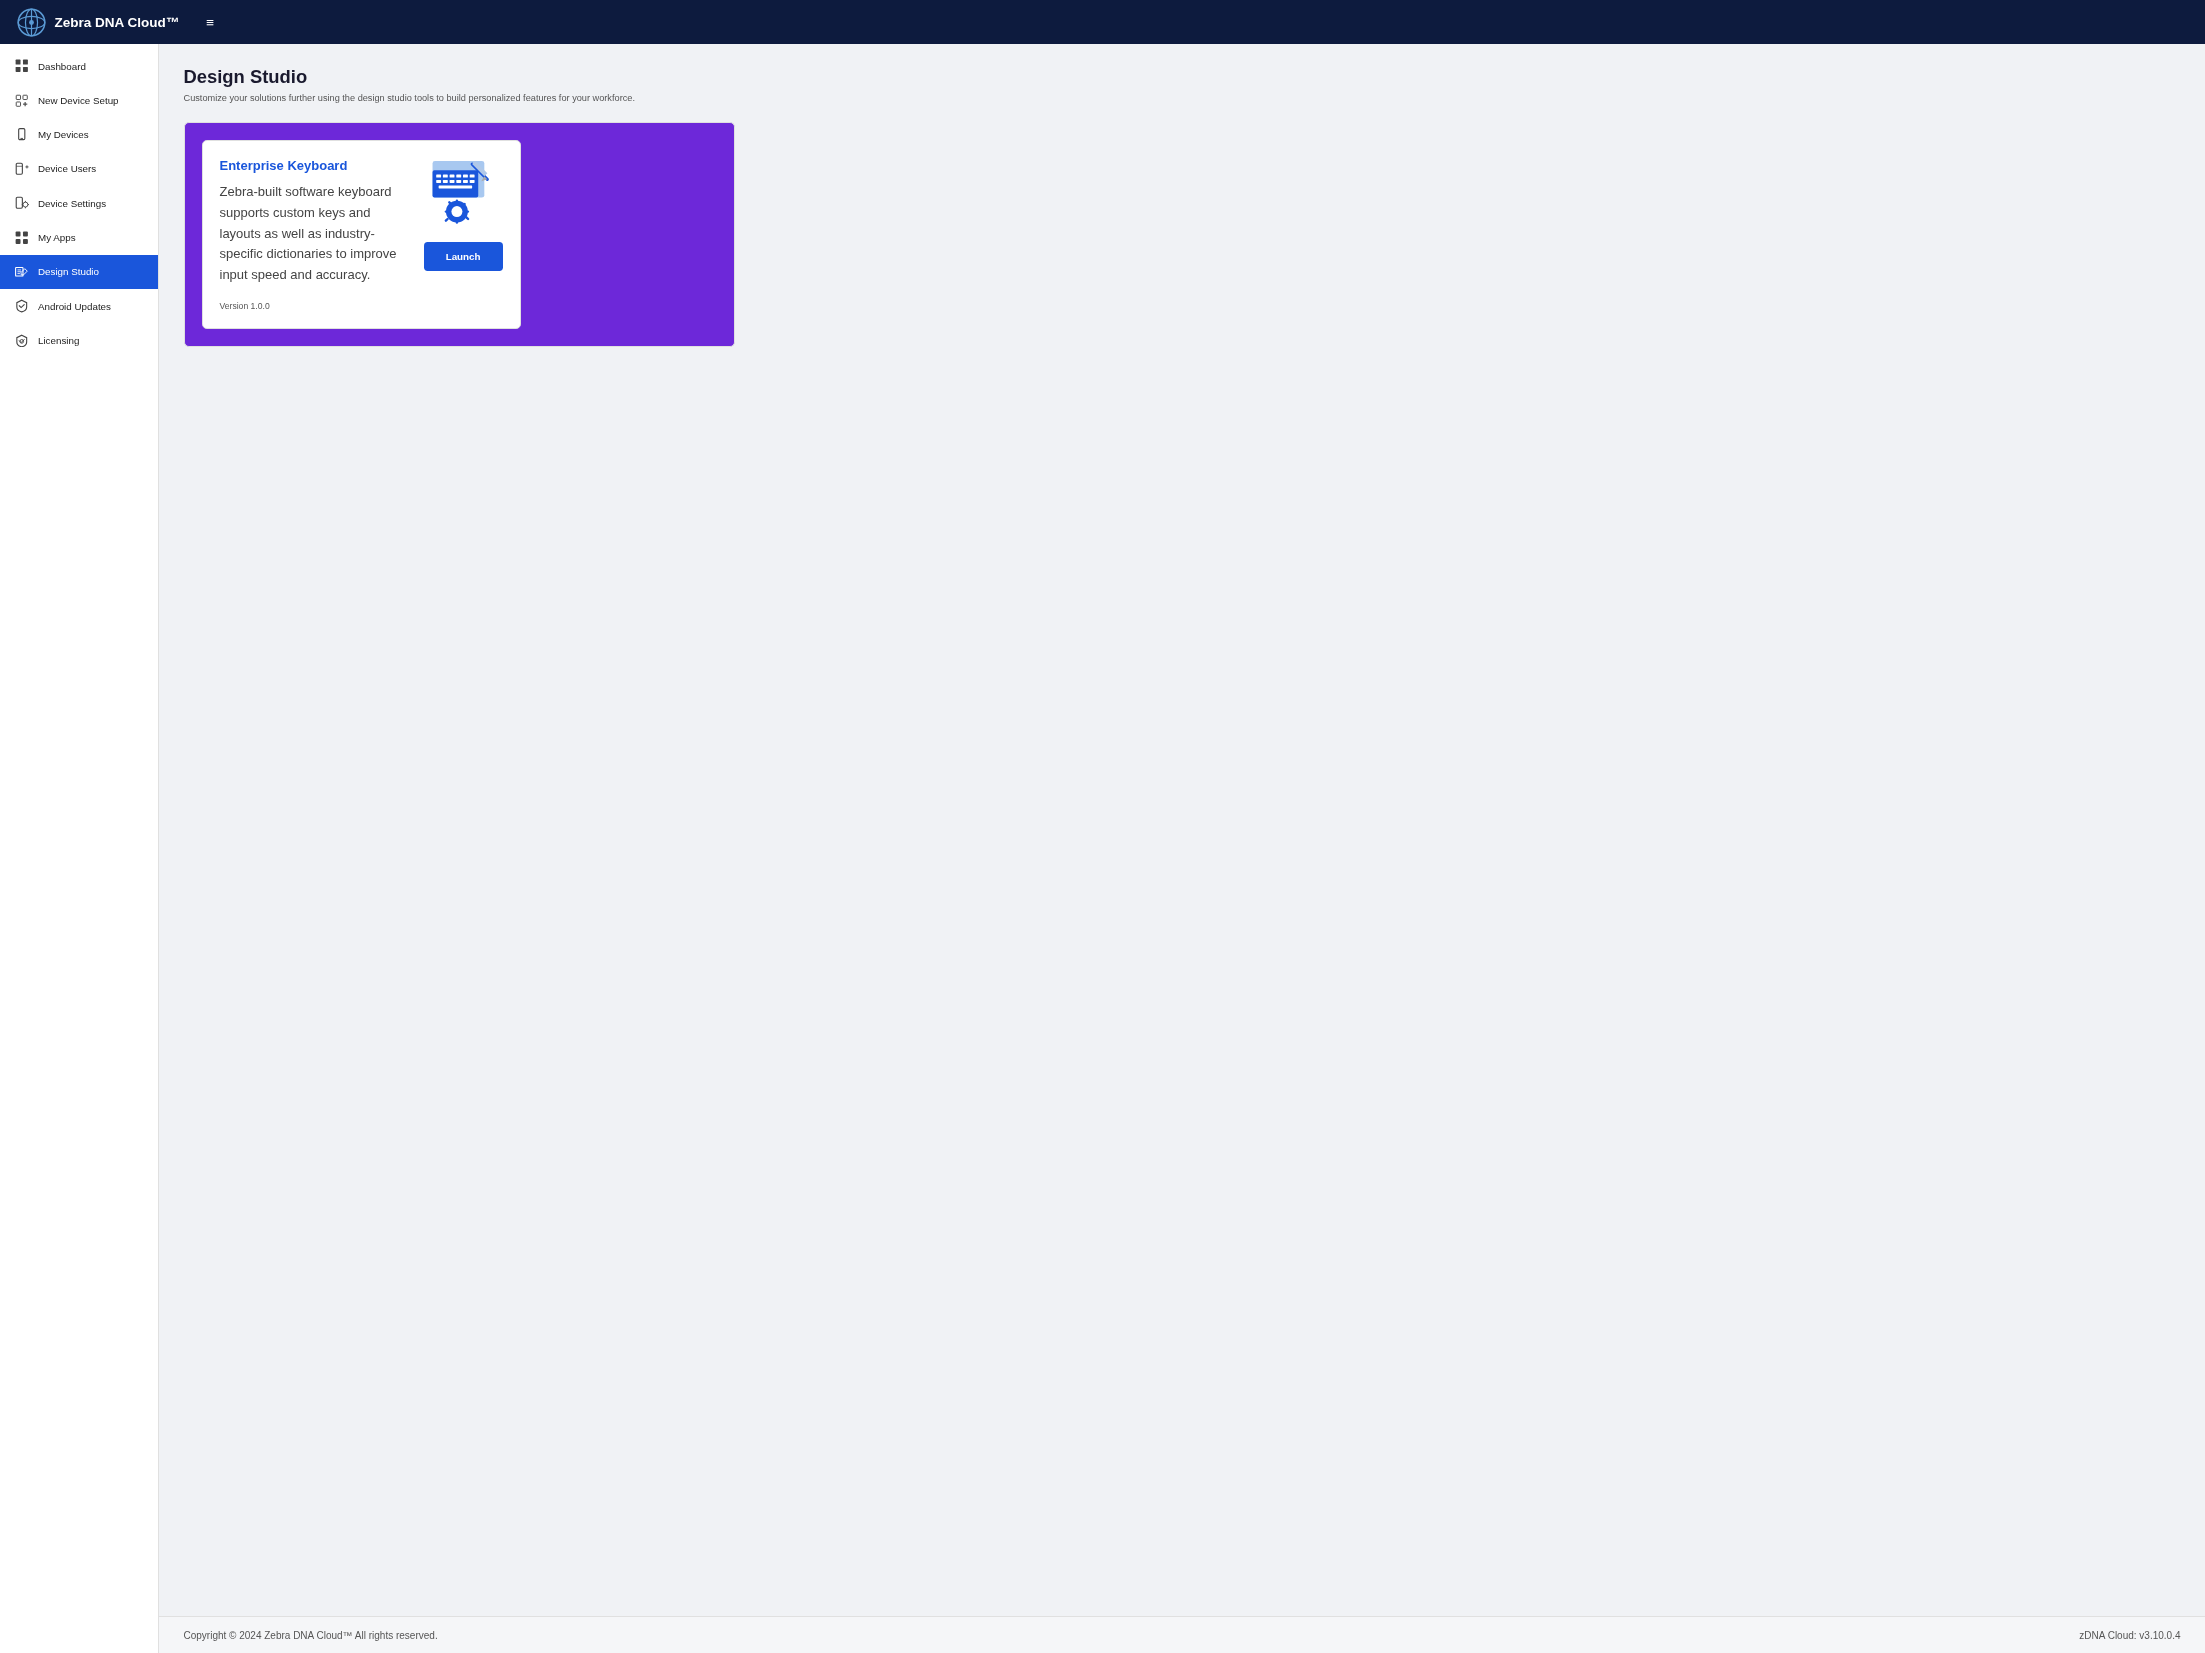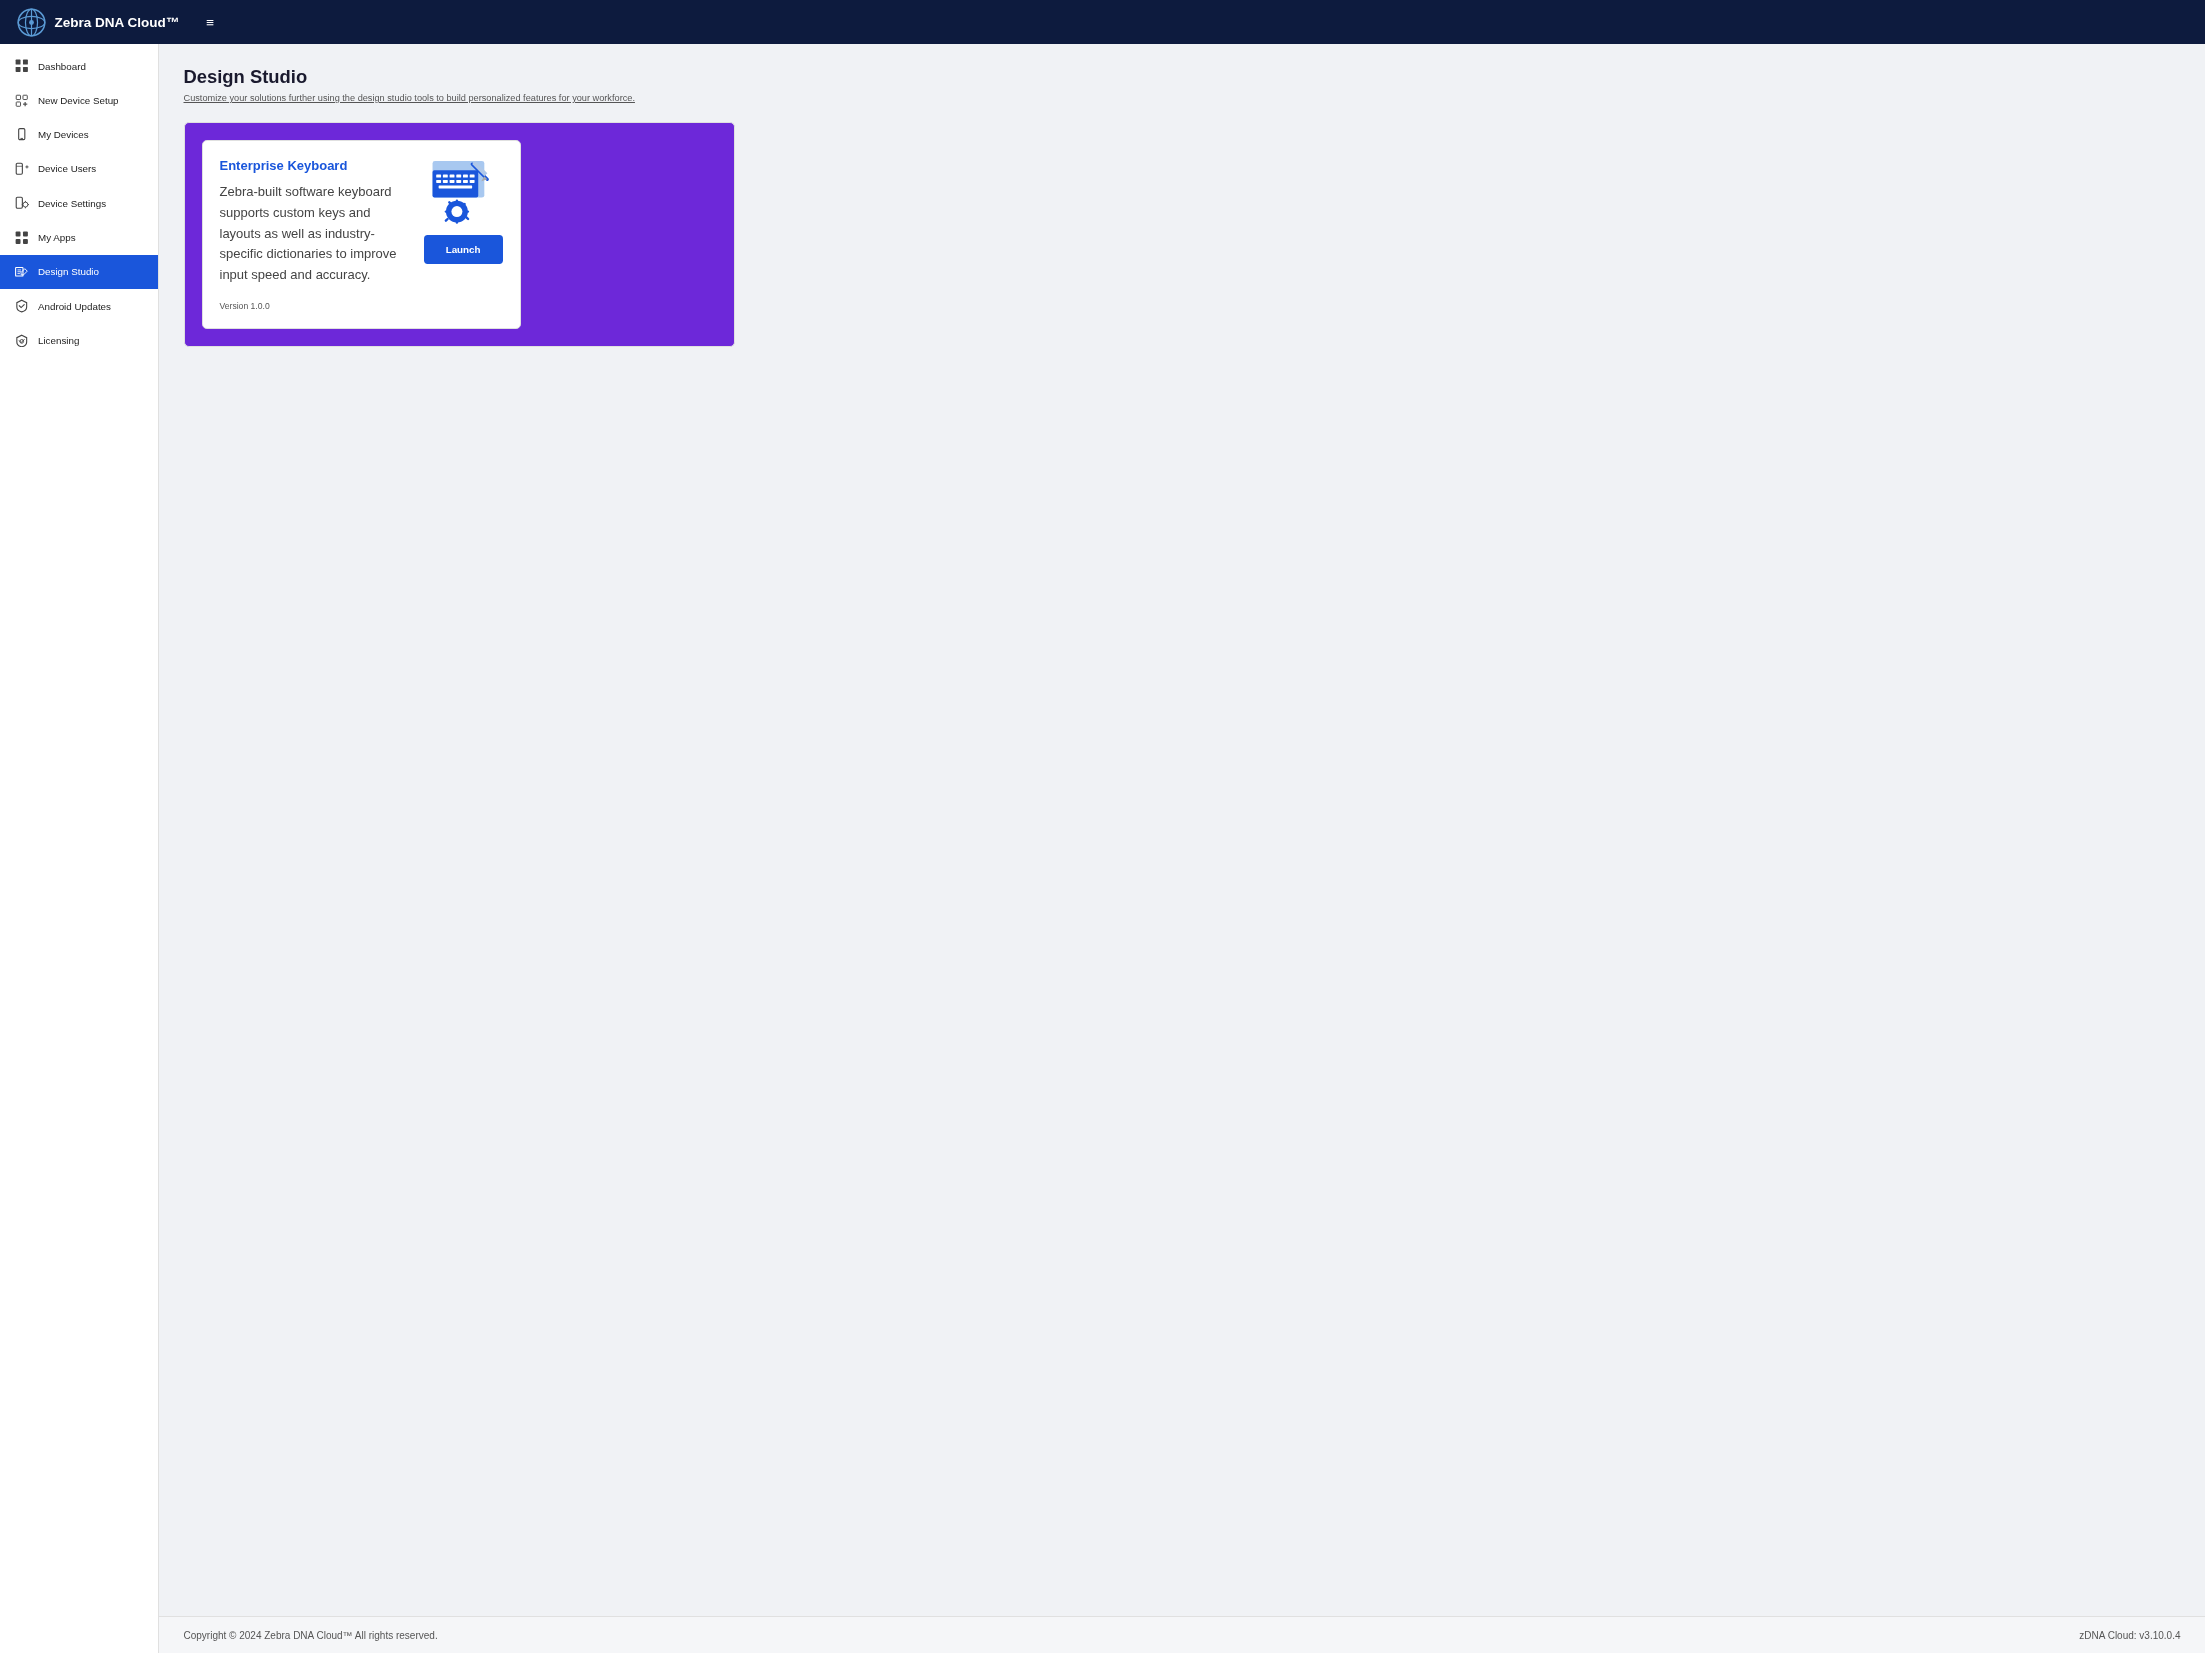--- a/index.html
+++ b/index.html
@@ -92,21 +92,20 @@
     .page-title {
       font-size: 18.4px;
       font-weight: 700;
       color: #1a1a2e;
       margin-bottom: 4.9px;
     }
     .page-subtitle {
       font-size: 9.2px;
       color: #555;
       margin-bottom: 19.6px;
-      text-decoration: underline;
     }
 
     
     .card-container {
       background: #6d28d9;
       border: 0.6px solid #e0e0e0;
       border-radius: 4.9px;
       padding: 17px;
       max-width: 551px;
     }
@@ -139,21 +138,21 @@
       margin-bottom: 14.7px;
     }
     .ek-version {
       font-size: 8.6px;
       color: #555;
     }
     .ek-right {
       display: flex;
       flex-direction: column;
       align-items: center;
-      gap: 10px;
+      gap: 17px;
     }
     .ek-icon-wrap {
       width: 74px;
       height: 67px;
       display: flex;
       align-items: center;
       justify-content: center;
     }
     .launch-btn {
       background: #1a56db;

